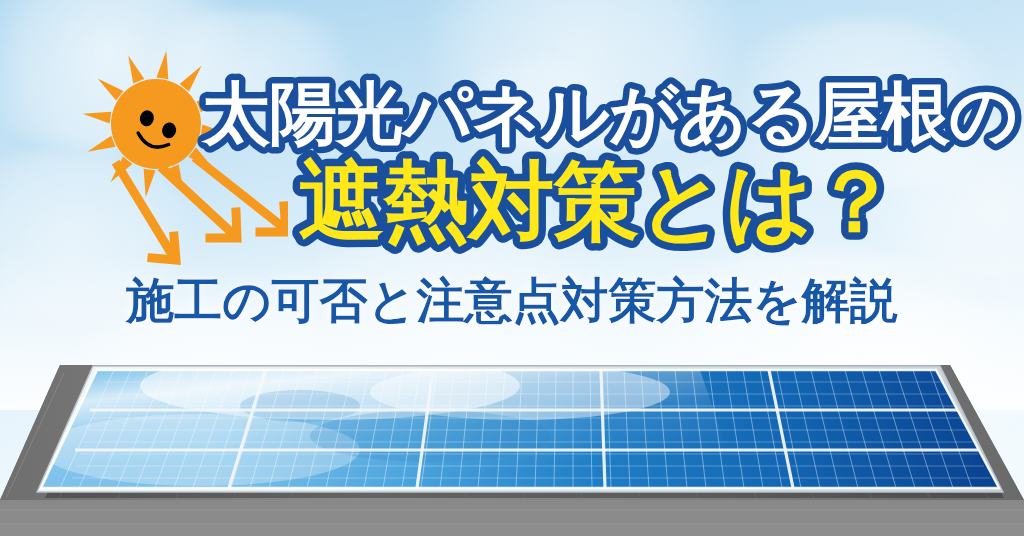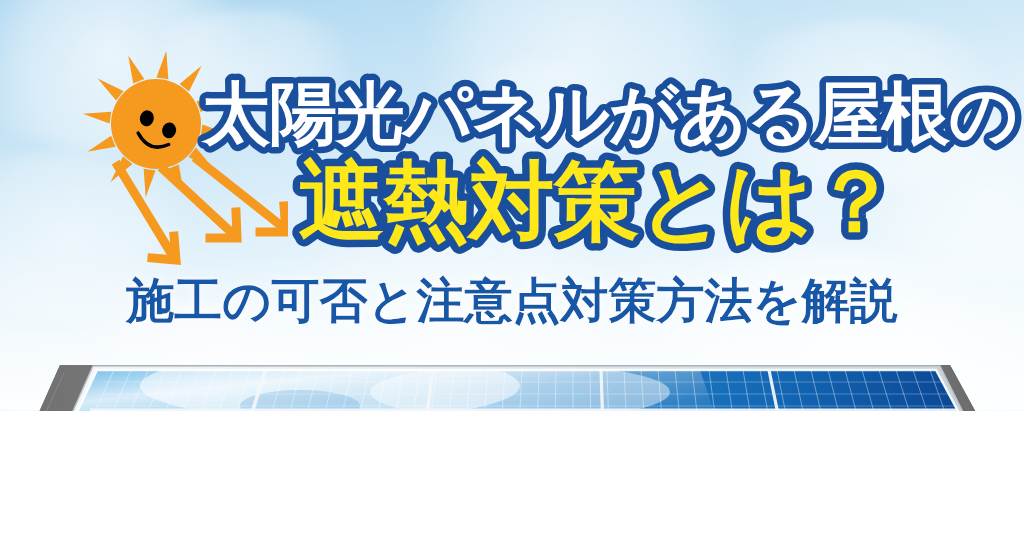--- a/index.html
+++ b/index.html
@@ -7,21 +7,21 @@
     padding: 0;
     background: #ffffff;
   }
   body {
     font-family: "Liberation Sans", sans-serif;
   }
 
   #stage {
     position: relative;
     width: 1024px;
-    height: 411px;
+    height: 536px;
     overflow: hidden;
     background: linear-gradient(170deg, #a8d4ef 0%, #bfe0f4 18%, #dff0fa 45%, #eef8fd 70%, #f4fbfe 100%);
   }
 
   
   .sky-clouds {
     position: absolute;
     inset: 0;
     pointer-events: none;
   }

